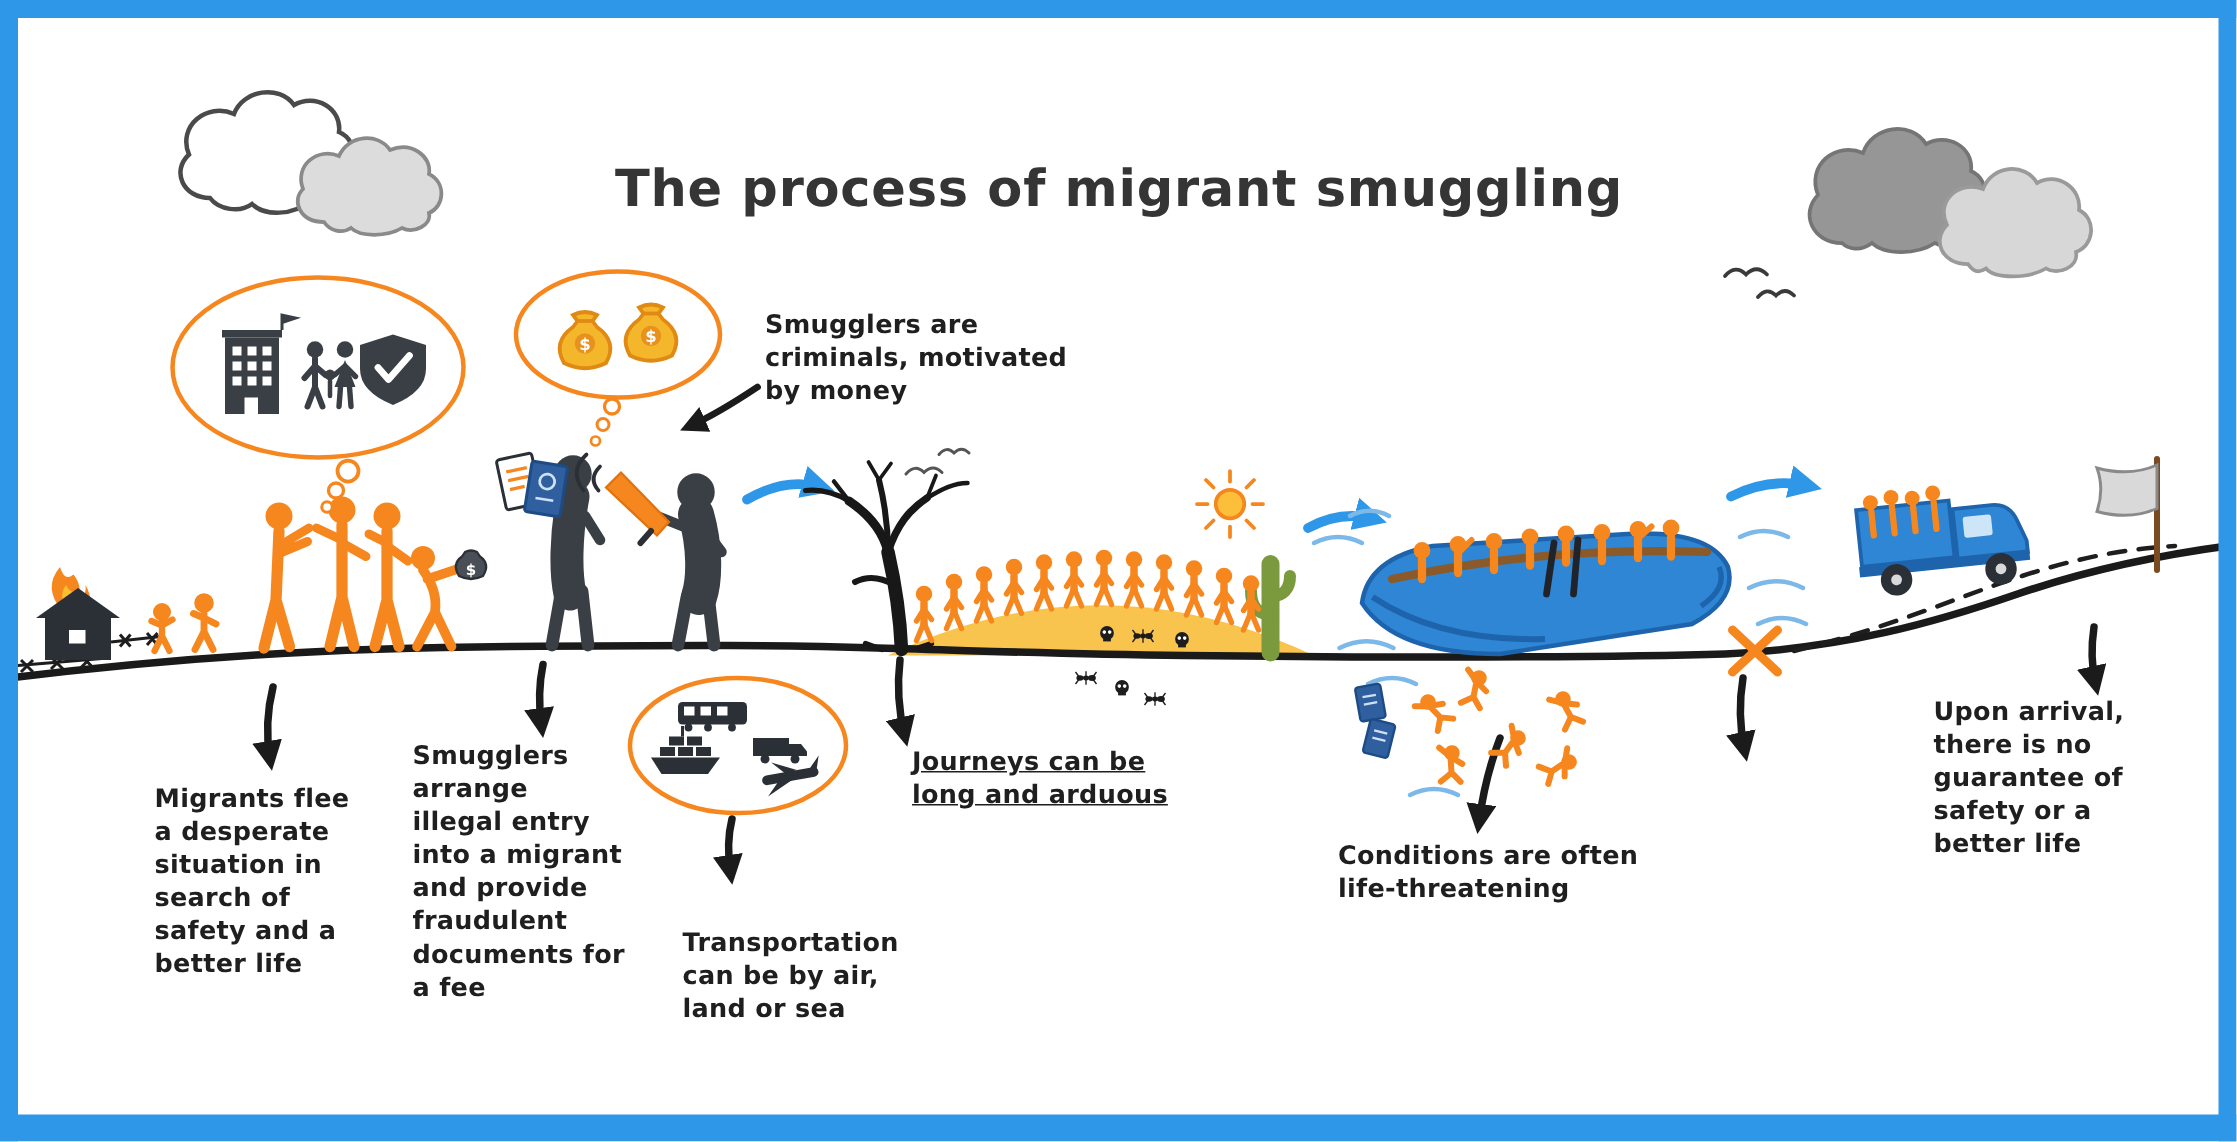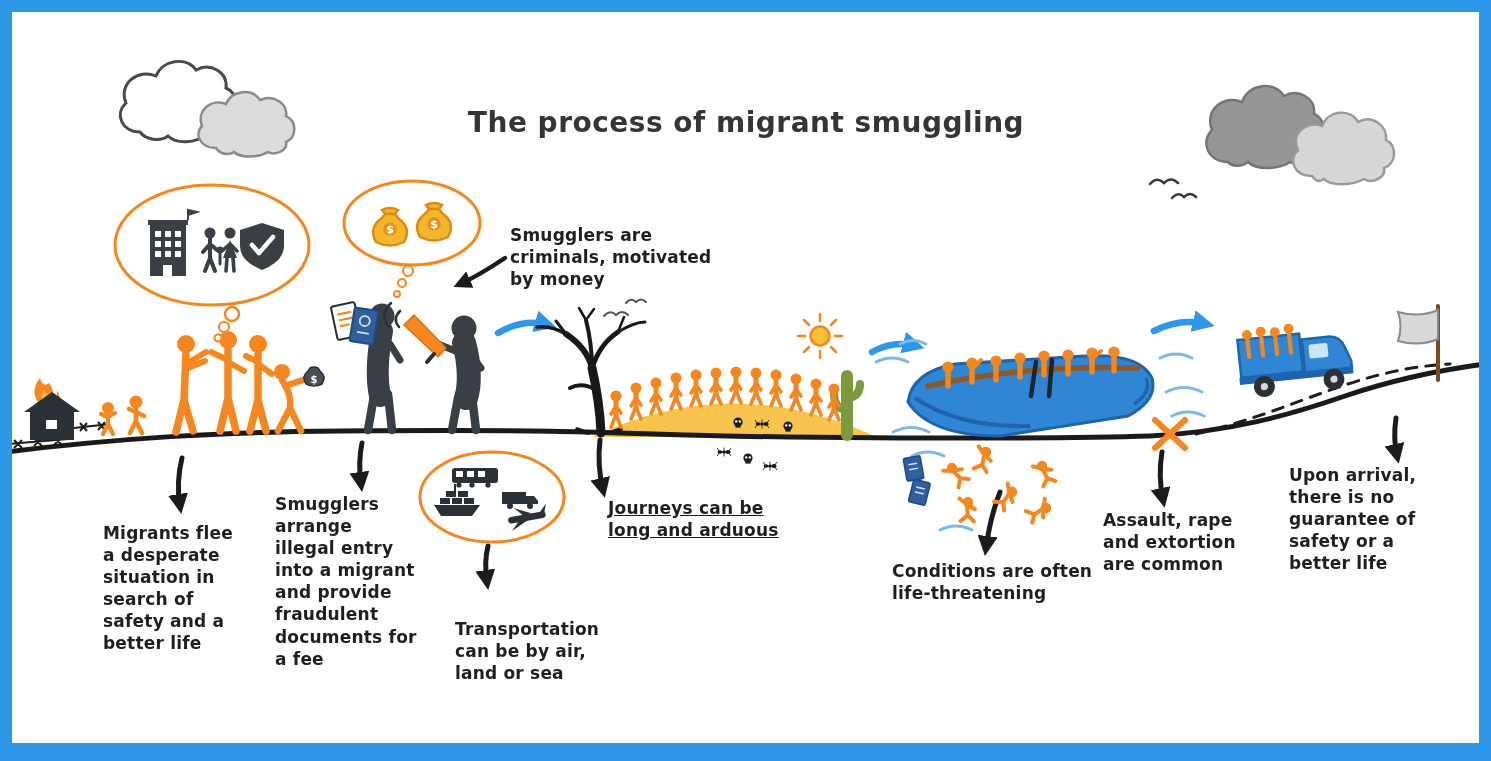--- a/index.html
+++ b/index.html
@@ -1,25 +1,25 @@
 <!DOCTYPE html>
 <html><head>
 <meta charset="utf-8">
 <style>
   * { margin:0; padding:0; box-sizing:border-box; }
   body { background:#ffffff; font-family:"DejaVu Sans","Liberation Sans",sans-serif; }
   .canvas { position:relative; width:1491px; height:761px; background:#fff; overflow:hidden; }
   .canvas > svg { position:absolute; left:0; top:0; }
   .title { position:absolute; left:396px; top:106px; width:700px; text-align:center;
-           font-size:28px; font-weight:700; color:#353535; letter-spacing:.5px; }
+           font-size:34px; font-weight:700; color:#353535; letter-spacing:.5px; }
   .label { position:absolute; font-size:17px; font-weight:600; color:#1f1f1f;
            line-height:1.3; letter-spacing:.2px; }
   .l-migrants  { left:103px;  top:522px; width:132px; }
   .l-arrange   { left:275px;  top:493px; width:142px; }
-  .l-criminal  { left:510px;  top:224px; width:215px; }
+  .l-criminal  { left:510px;  top:206px; width:215px; }
   .l-transport { left:455px;  top:618px; width:152px; }
   .l-journeys  { left:608px;  top:497px; width:172px;text-decoration:underline; }
   .l-conditions{ left:872px;  top:560px; width:202px;margin-left:20px; }
   .l-assault   { left:1103px; top:509px; width:142px; }
   .l-arrival   { left:1289px; top:464px; width:132px; }
 </style>
 </head>
 <body>
 
 <div class="canvas">
@@ -398,16 +398,15 @@
 </svg>
 
 <h1 class="title">The process of migrant smuggling</h1>
 
 <div class="label l-migrants">Migrants flee a desperate situation in search of safety and a better life</div>
 <div class="label l-arrange">Smugglers arrange illegal entry into a migrant and provide fraudulent documents for a fee</div>
 <div class="label l-criminal">Smugglers are criminals, motivated by money</div>
 <div class="label l-transport">Transportation can be by air, land or sea</div>
 <div class="label l-journeys">Journeys can be long and arduous</div>
 <div class="label l-conditions">Conditions are often life-threatening</div>
-<div class="label l-assault">Assault, rape and extortion are common</div>
 <div class="label l-arrival">Upon arrival, there is no guarantee of safety or a better life</div>
 
 </div>
 
 </body></html>

